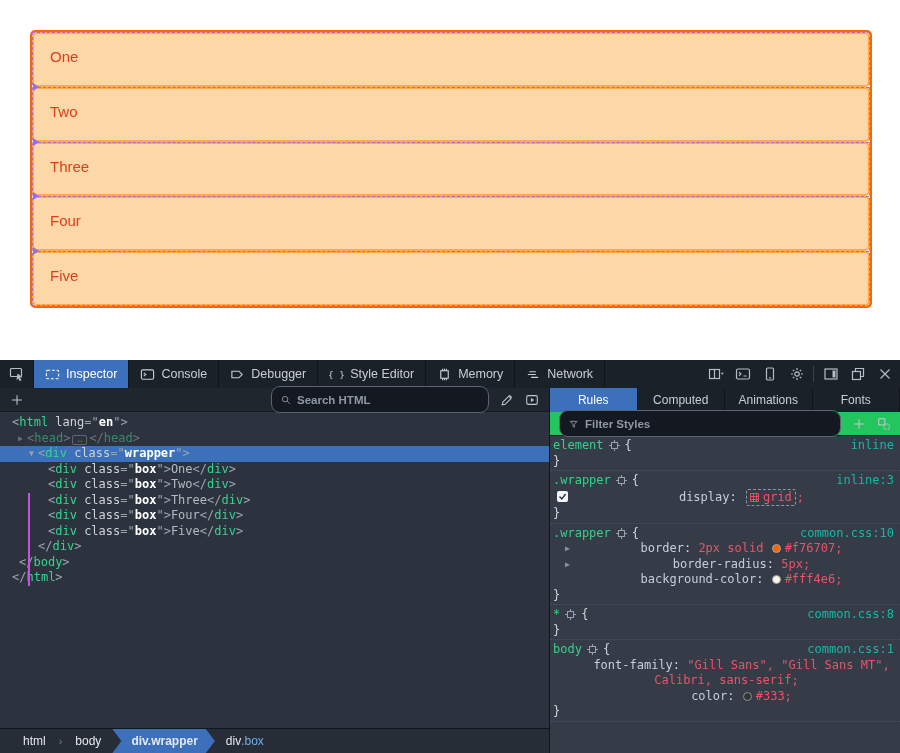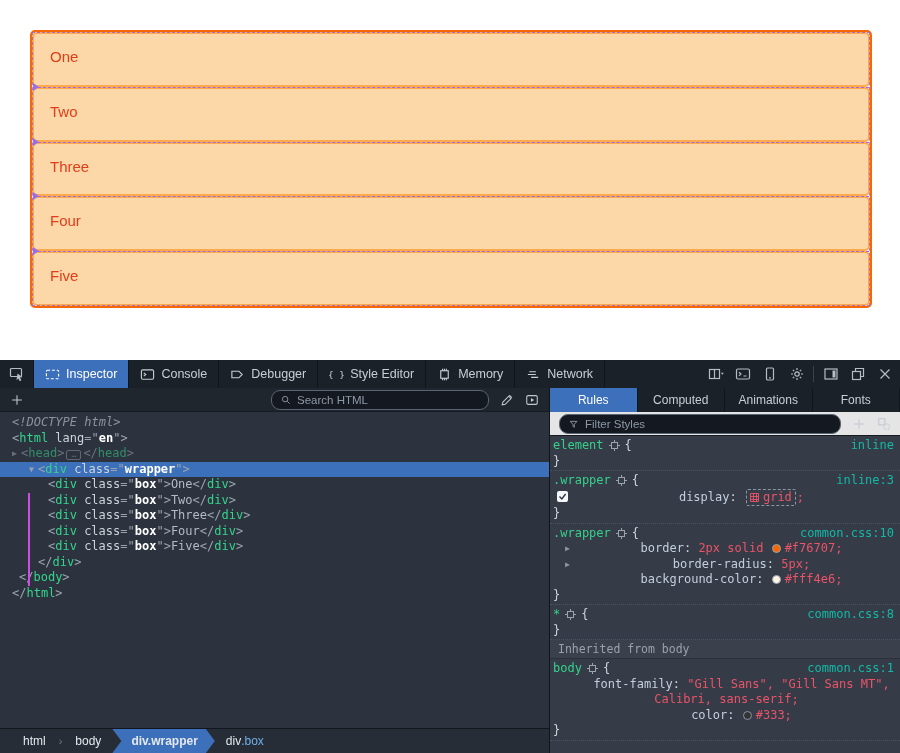--- a/index.html
+++ b/index.html
@@ -35,23 +35,23 @@
   .dt-tab.active { background: #3d70ba; color: #fff; }
   .dt-right { margin-left: auto; display: flex; align-items: center; padding-right: 2px; }
   .icon-btn { width: 27px; height: 28px; display: flex; align-items: center; justify-content: center; color: #b6bdc6; }
   .vline { width: 1px; height: 16px; background: #3a414c; margin: 0 3px; }
 
   .dt-main { flex: 1; display: flex; min-height: 0; }
   .markup-panel { width: 550px; flex: none; display: flex; flex-direction: column;
                   background: #2d333e; border-right: 1px solid #10141b; }
   .markup-toolbar { height: 24px; flex: none; background: #20262e; border-bottom: 1px solid #161b22;
                     display: flex; align-items: center; padding: 0 10px; gap: 11px; color: #c2c8d0; }
-  .pill { height: 20px; border: 1px solid #5a6472; border-radius: 9px; background: #141921;
+  .pill { height: 27px; border: 1px solid #5a6472; border-radius: 9px; background: #141921;
           display: flex; align-items: center; gap: 5px; padding: 0 8px; color: #8e98a5;
-          font-family: "Liberation Sans", sans-serif; font-size: 11.5px; white-space: nowrap; overflow: hidden; }
+          font-family: "Liberation Sans", sans-serif; font-size: 11.5px; white-space: nowrap; overflow: hidden; font-weight: bold; }
   .search-pill { width: 218px; margin-left: auto; }
 
   .markup-tree { flex: 1; position: relative; padding-top: 3px; overflow: hidden; }
   .mline { height: 15.5px; line-height: 15.5px; white-space: pre; }
   .mline.selected { background: #3d70ba; }
   .mline.dim { opacity: .55; }
   .arr { display: inline-block; width: 13px; font-size: 8px; color: #99a3ae; text-align: center; vertical-align: 1px; }
   .tok-doctype { color: #8a939e; font-style: italic; }
   .tok-ang { color: #9aa4af; }
   .tok-tag { color: #33d58c; }
@@ -70,21 +70,21 @@
                   clip-path: polygon(0 0, calc(100% - 9px) 0, 100% 50%, calc(100% - 9px) 100%, 0 100%, 9px 50%); }
   .crumb-sep { color: #707a87; font-size: 11px; padding: 0 2px; }
   .cpart-cls { color: #6fb0e8; }
 
   .rules-panel { flex: 1; min-width: 0; display: flex; flex-direction: column; background: #353c47; }
   .sidebar-tabs { height: 24px; flex: none; display: flex; background: #1b2129; }
   .sb-tab { flex: 1; display: flex; align-items: center; justify-content: center;
             font-family: "Liberation Sans", sans-serif; font-size: 12px; color: #c9ced6;
             border-right: 1px solid #10141b; }
   .sb-tab.active { background: #3d70ba; color: #fff; }
-  .filter-row { height: 24px; flex: none; background: #e5e5e5; border-bottom: 1px solid #161b22;
+  .filter-row { height: 24px; flex: none; background: #22c55e; border-bottom: 1px solid #161b22;
                 display: flex; align-items: center; padding: 0 9px; gap: 11px; color: #c2c8d0; }
   .filter-pill { flex: 1; }
 
   .rules-content { flex: 1; overflow: hidden; }
   .rule { padding: 2px 0 1px; border-bottom: 1px dotted #4a5262; }
   .rline { line-height: 15.5px; padding: 0 6px 0 3px; display: flex; align-items: center; white-space: pre; }
   .sel { color: #35d18b; }
   .selicon { margin: 0 5px; color: #9aa4af; display: inline-flex; }
   .brace, .close-brace { color: #d0d6dd; }
   .close-brace { padding-left: 3px; line-height: 15.5px; }
@@ -261,23 +261,22 @@
             </svg>
           </span>
         <span id="rulers-btn" style="display:inline-flex">
             <svg width="14" height="14" viewBox="0 0 16 16" fill="none" stroke="currentColor" stroke-width="1.2">
               <rect x="2" y="3" width="12" height="10" rx="1.5"></rect>
               <path d="M6.8 5.7l3.7 2.3-3.7 2.3z" fill="currentColor" stroke="none"></path>
             </svg>
           </span>
       </div>
       <div class="markup-tree" id="markup-tree">
-          <div class="mline" style="padding-left: 12px;"><span class="tok-doctype">&lt;!DOCTYPE html&gt;</span></div>
           <div class="mline" style="padding-left: 12px;"><span class="tok-ang">&lt;</span><span class="tok-tag">html</span><span class="tok-attr"> lang</span><span class="tok-ang">="</span><span class="tok-str">en</span><span class="tok-ang">"&gt;</span></div>
-          <div class="mline dim" style="padding-left: 8px;"><span class="arr">▶</span><span class="tok-ang">&lt;</span><span class="tok-tag">head</span><span class="tok-ang">&gt;</span><span class="tok-badge">…</span><span class="tok-ang">&lt;/</span><span class="tok-tag">head</span><span class="tok-ang">&gt;</span></div>
+          <div class="mline dim" style="padding-left: 8px; margin-left: 6px;"><span class="arr">▶</span><span class="tok-ang">&lt;</span><span class="tok-tag">head</span><span class="tok-ang">&gt;</span><span class="tok-badge">…</span><span class="tok-ang">&lt;/</span><span class="tok-tag">head</span><span class="tok-ang">&gt;</span></div>
           <div class="mline selected" style="padding-left: 25px;"><span class="arr">▼</span><span class="tok-ang">&lt;</span><span class="tok-tag">div</span><span class="tok-attr"> class</span><span class="tok-ang">="</span><span class="tok-str">wrapper</span><span class="tok-ang">"&gt;</span></div>
           <div class="mline" style="padding-left: 48px;"><span class="tok-ang">&lt;</span><span class="tok-tag">div</span><span class="tok-attr"> class</span><span class="tok-ang">="</span><span class="tok-str">box</span><span class="tok-ang">"&gt;</span><span class="tok-txt">One</span><span class="tok-ang">&lt;/</span><span class="tok-tag">div</span><span class="tok-ang">&gt;</span></div>
           <div class="mline" style="padding-left: 48px;"><span class="tok-ang">&lt;</span><span class="tok-tag">div</span><span class="tok-attr"> class</span><span class="tok-ang">="</span><span class="tok-str">box</span><span class="tok-ang">"&gt;</span><span class="tok-txt">Two</span><span class="tok-ang">&lt;/</span><span class="tok-tag">div</span><span class="tok-ang">&gt;</span></div>
           <div class="mline" style="padding-left: 48px;"><span class="tok-ang">&lt;</span><span class="tok-tag">div</span><span class="tok-attr"> class</span><span class="tok-ang">="</span><span class="tok-str">box</span><span class="tok-ang">"&gt;</span><span class="tok-txt">Three</span><span class="tok-ang">&lt;/</span><span class="tok-tag">div</span><span class="tok-ang">&gt;</span></div>
           <div class="mline" style="padding-left: 48px;"><span class="tok-ang">&lt;</span><span class="tok-tag">div</span><span class="tok-attr"> class</span><span class="tok-ang">="</span><span class="tok-str">box</span><span class="tok-ang">"&gt;</span><span class="tok-txt">Four</span><span class="tok-ang">&lt;/</span><span class="tok-tag">div</span><span class="tok-ang">&gt;</span></div>
           <div class="mline" style="padding-left: 48px;"><span class="tok-ang">&lt;</span><span class="tok-tag">div</span><span class="tok-attr"> class</span><span class="tok-ang">="</span><span class="tok-str">box</span><span class="tok-ang">"&gt;</span><span class="tok-txt">Five</span><span class="tok-ang">&lt;/</span><span class="tok-tag">div</span><span class="tok-ang">&gt;</span></div>
           <div class="mline" style="padding-left: 38px;"><span class="tok-ang">&lt;/</span><span class="tok-tag">div</span><span class="tok-ang">&gt;</span></div>
           <div class="mline" style="padding-left: 19px;"><span class="tok-ang">&lt;/</span><span class="tok-tag">body</span><span class="tok-ang">&gt;</span></div>
           <div class="mline" style="padding-left: 12px;"><span class="tok-ang">&lt;/</span><span class="tok-tag">html</span><span class="tok-ang">&gt;</span></div>
           <div class="child-guide" style="top: 80.5px; height: 93px;"></div>
@@ -351,21 +350,20 @@
             <div class="decl"><span class="prop">background-color</span><span>: </span><span class="swatch" style="background: rgb(255, 244, 230);"></span><span class="cssval">#fff4e6;</span></div>
             <div class="close-brace">}</div>
           </div>
           <div class="rule">
             <div class="rline"><span class="sel">*</span><span class="selicon"><svg width="11" height="11" viewBox="0 0 11 11" fill="none" stroke="currentColor" stroke-width="1">
                   <rect x="2.5" y="2.5" width="6" height="6"></rect>
                   <path d="M5.5 0v2M5.5 9v2M0 5.5h2M9 5.5h2"></path>
                 </svg></span><span class="brace">{</span><span class="srclink">common.css:8</span></div>
             <div class="close-brace">}</div>
           </div>
-          <div class="rule-header">Inherited from body</div>
           <div class="rule">
             <div class="rline"><span class="sel">body</span><span class="selicon"><svg width="11" height="11" viewBox="0 0 11 11" fill="none" stroke="currentColor" stroke-width="1">
                   <rect x="2.5" y="2.5" width="6" height="6"></rect>
                   <path d="M5.5 0v2M5.5 9v2M0 5.5h2M9 5.5h2"></path>
                 </svg></span><span class="brace">{</span><span class="srclink">common.css:1</span></div>
             <div class="decl hang"><span class="prop">font-family</span><span>: </span><span class="cssval">"Gill Sans", "Gill Sans MT",</span><br><span class="cssval">Calibri, sans-serif;</span></div>
             <div class="decl"><span class="prop">color</span><span>: </span><span class="swatch" style="background: rgb(51, 51, 51); border-color: rgb(138, 147, 158);"></span><span class="cssval">#333;</span></div>
             <div class="close-brace">}</div>
           </div>
         </div>

